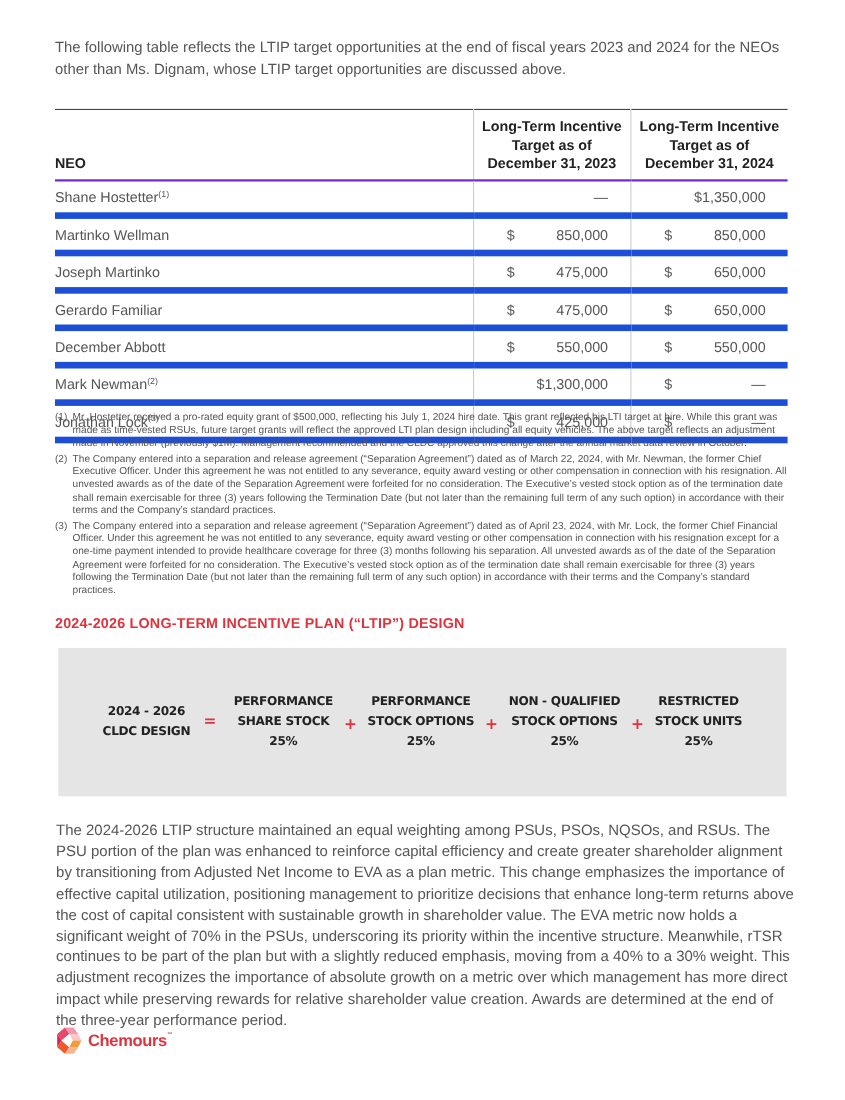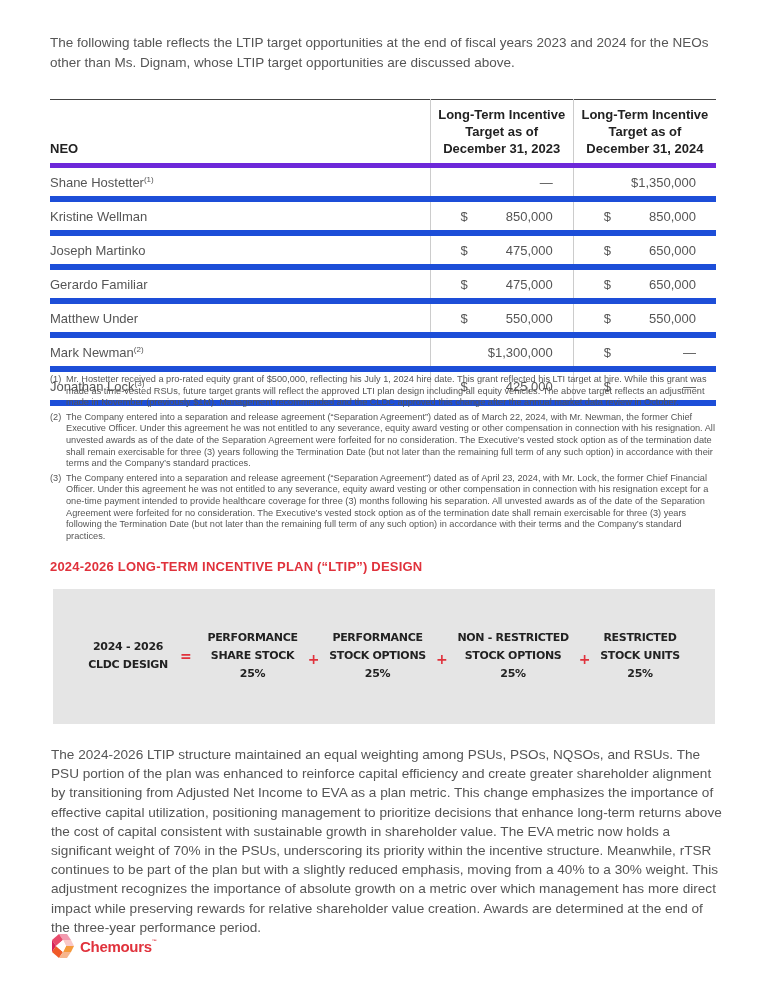--- a/index.html
+++ b/index.html
@@ -2,21 +2,21 @@
 <html><head>
 <meta charset="utf-8">
 <style>
   html, body { margin: 0; padding: 0; background: #ffffff; }
   body { width: 768px; height: 1000px; position: relative; overflow: hidden;
          font-family: "Liberation Sans", sans-serif; color: #555555; }
   .intro { position: absolute; left: 50px; top: 33px; width: 680px; font-size: 13.5px; line-height: 20px; color: #555; margin: 0; }
 
   table.ltip { position: absolute; left: 50px; top: 99px; width: 666px; border-collapse: collapse; font-size: 13px; }
   table.ltip thead tr { border-top: 1.5px solid #444; }
-  table.ltip th { font-weight: bold; color: #222; vertical-align: bottom; padding: 6px 4px 6px 0; line-height: 17px; border-bottom: 5px solid #6d28d9; }
+  table.ltip th { font-weight: bold; color: #222; vertical-align: bottom; padding: 6px 4px 6px 0; line-height: 17px; border-bottom: 2px solid #6d28d9; }
   table.ltip th.neo { text-align: left; width: 388px; }
   table.ltip th.num { text-align: center; width: 137px; border-left: 1px solid #ccc; padding: 6px 4px; }
   table.ltip td { height: 28px; border-bottom: 6px solid #1d4ed8; color: #555; padding: 0; }
   table.ltip td.name { text-align: left; }
   table.ltip td.val { border-left: 1px solid #ccc; position: relative; }
   .dollar { position: absolute; left: 30px; top: 7px; }
   .amt { position: absolute; right: 20px; top: 7px; }
   sup { font-size: 8px; vertical-align: super; line-height: 0; }
 
   .notes { position: absolute; left: 50px; top: 374px; width: 670px; font-size: 9.2px; line-height: 11.6px; color: #555; }
@@ -59,21 +59,21 @@
         <td class="val">
           <span class="dollar"></span>
           <span class="amt">—</span>
         </td>
         <td class="val">
           <span class="dollar"></span>
           <span class="amt">$1,350,000</span>
         </td>
       </tr>
       <tr>
-        <td class="name"><span>Kristine Wellman</span><sup></sup></td>
+        <td class="name"><span>Martinko Wellman</span><sup></sup></td>
         <td class="val">
           <span class="dollar">$</span>
           <span class="amt">850,000</span>
         </td>
         <td class="val">
           <span class="dollar">$</span>
           <span class="amt">850,000</span>
         </td>
       </tr>
       <tr>
@@ -92,21 +92,21 @@
         <td class="val">
           <span class="dollar">$</span>
           <span class="amt">475,000</span>
         </td>
         <td class="val">
           <span class="dollar">$</span>
           <span class="amt">650,000</span>
         </td>
       </tr>
       <tr>
-        <td class="name"><span>Matthew Under</span><sup></sup></td>
+        <td class="name"><span>December Abbott</span><sup></sup></td>
         <td class="val">
           <span class="dollar">$</span>
           <span class="amt">550,000</span>
         </td>
         <td class="val">
           <span class="dollar">$</span>
           <span class="amt">550,000</span>
         </td>
       </tr>
       <tr>
@@ -164,21 +164,21 @@
       <span class="line">25%</span>
     </div>
     <span class="op">+</span>
     <div class="comp">
       <span class="line">PERFORMANCE</span>
       <span class="line">STOCK OPTIONS</span>
       <span class="line">25%</span>
     </div>
     <span class="op">+</span>
     <div class="comp">
-      <span class="line">NON - RESTRICTED</span>
+      <span class="line">NON - QUALIFIED</span>
       <span class="line">STOCK OPTIONS</span>
       <span class="line">25%</span>
     </div>
     <span class="op">+</span>
     <div class="comp">
       <span class="line">RESTRICTED</span>
       <span class="line">STOCK UNITS</span>
       <span class="line">25%</span>
     </div>
   </div>

